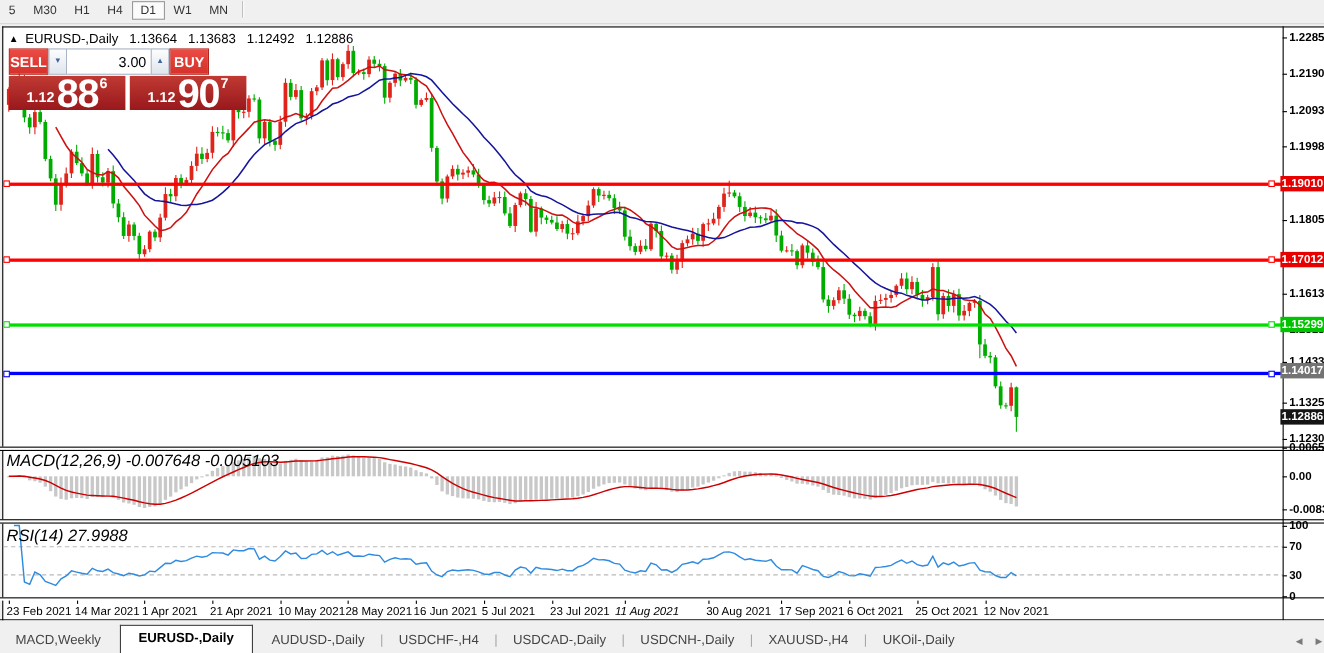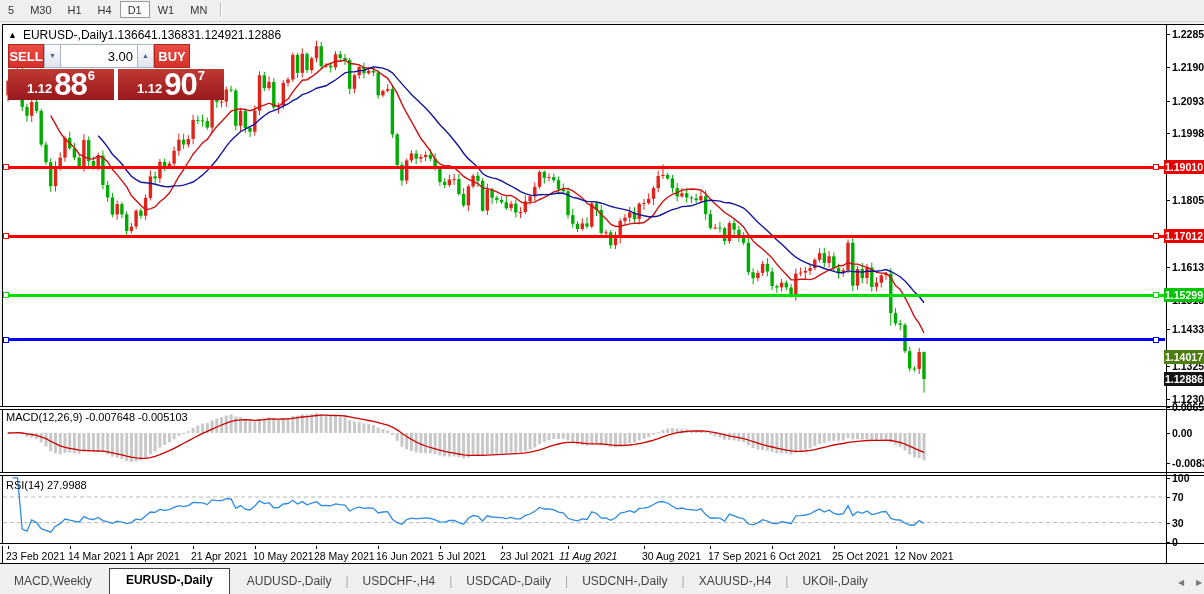--- a/index.html
+++ b/index.html
@@ -8,40 +8,40 @@
   
   #toolbar{position:absolute;left:0;top:0;width:1204px;height:21px;background:#f0f0f0;border-bottom:1px solid #d6d6d6;white-space:nowrap;overflow:hidden;}
   .tf-btn{display:inline-block;font-size:11px;color:#333;padding:3px 8px 2px 8px;margin-top:0;cursor:default;}
   .tf-btn.active{border:1px solid #9a9a9a;background:#fbfbfb;padding:2px 7px 1px 7px;}
   .tb-sep{display:inline-block;height:15px;border-left:1px solid #c0c0c0;border-right:1px solid #ffffff;margin:0 5px;vertical-align:middle;}
   
   #chartwin{position:absolute;left:2px;top:24px;width:1202px;height:540px;background:#ffffff;border-left:1px solid #000;border-top:1px solid #000;}
   #chart-svg{position:absolute;left:0;top:0;pointer-events:none;}
   #ohlc-title{position:absolute;left:6px;top:4px;font-size:12px;color:#000;white-space:nowrap;}
   #ohlc-title .tri{font-size:9px;margin-right:6px;position:relative;top:-1px;}
-  #ohlc-title span.v{margin-left:0;text-align:right;}
+  #ohlc-title span.v{margin-left:10px;text-align:right;}
   
   #trade-panel{position:absolute;left:6px;top:20px;width:216px;}
   #tp-row1{display:flex;height:24px;}
   .tp-btn{width:36px;background:linear-gradient(#ea4b43,#d4322b);color:#fff;font-size:13px;font-weight:bold;text-align:center;line-height:24px;border:1px solid #b32620;box-sizing:border-box;}
   .spin{width:17px;background:linear-gradient(#fdfdfd,#dfe5ee);border:1px solid #aab4c4;box-sizing:border-box;text-align:center;font-size:7px;color:#44639c;line-height:22px;cursor:default;}
   #vol-input{width:76px;border:1px solid #aab4c4;border-left:none;border-right:none;font-size:13px;color:#000;text-align:right;padding:0 4px;box-sizing:border-box;font-family:"Liberation Sans",sans-serif;background:#fff;}
   #tp-row2{display:flex;margin-top:1px;}
   .px-box{width:106px;height:31px;background:linear-gradient(#c03a33,#99181c);color:#fff;display:flex;align-items:flex-end;justify-content:center;padding-bottom:1px;box-sizing:border-box;}
   .px-box + .px-box{margin-left:4px;}
   .px-small{font-size:13px;font-weight:bold;line-height:20px;}
-  .px-big{font-size:31px;font-weight:bold;line-height:28px;letter-spacing:-1px;margin:0 1px 0 2px;}
+  .px-big{font-size:36px;font-weight:bold;line-height:28px;letter-spacing:-1px;margin:0 1px 0 2px;}
   .px-sup{font-size:13px;font-weight:bold;line-height:13px;align-self:flex-start;}
   
   .ax-label{position:absolute;left:1172px;font-size:10.5px;font-weight:bold;color:#000;white-space:nowrap;}
   .ax-tick{position:absolute;left:1166px;width:4px;height:1px;background:#000;}
   .badge{position:absolute;left:1164px;width:40px;height:14px;line-height:14px;font-size:10.5px;font-weight:bold;color:#fff;text-align:center;white-space:nowrap;}
   .hline{position:absolute;left:3px;width:1162px;}
   .handle{position:absolute;width:6px;height:6px;background:#fff;box-sizing:border-box;}
-  .pane-label{position:absolute;left:6px;font-size:11px;color:#000;white-space:nowrap;}
+  .pane-label{position:absolute;left:6px;font-size:15px;color:#000;white-space:nowrap;font-style:italic;}
   .date-label{position:absolute;top:550px;font-size:10.5px;color:#000;white-space:nowrap;}
   .date-tick{position:absolute;top:546px;width:1px;height:3px;background:#000;}
   .pane-sep{position:absolute;left:0;width:1204px;height:4px;border-top:1px solid #000;border-bottom:1px solid #000;background:#fff;box-sizing:border-box;}
   #vsep{position:absolute;left:1166px;top:24px;width:1px;height:540px;background:#000;}
   #bottom-border{position:absolute;left:0;top:563px;width:1204px;height:1px;background:#000;}
   
   #tabbar{position:absolute;left:0;top:564px;width:1204px;height:30px;background:#f0f0f0;display:flex;align-items:flex-end;}
   .tab{font-size:12px;color:#444;padding:4px 14px 6px 14px;white-space:nowrap;}
   .tab.active{background:#fff;border:1px solid #404040;border-bottom:none;font-weight:bold;color:#000;padding:4px 16px 7px 16px;position:relative;top:0px;}
   .tab-sep{color:#a8a8a8;font-size:12px;padding-bottom:6px;}
@@ -682,21 +682,21 @@
       <div class="handle" style="left: 1153px; top: 233.184px; border: 1px solid rgb(255, 0, 0);"></div>
       <div class="hline" style="top: 293.979px; height: 3px; background: rgb(0, 224, 0);"></div>
       <div class="handle" style="left: 3px; top: 292.479px; border: 1px solid rgb(0, 224, 0);"></div>
       <div class="handle" style="left: 1153px; top: 292.479px; border: 1px solid rgb(0, 224, 0);"></div>
       <div class="hline" style="top: 338.355px; height: 3px; background: rgb(0, 0, 255);"></div>
       <div class="handle" style="left: 3px; top: 336.855px; border: 1px solid rgb(0, 0, 255);"></div>
       <div class="handle" style="left: 1153px; top: 336.855px; border: 1px solid rgb(0, 0, 255);"></div>
       <div class="badge" style="top: 160.024px; background: rgb(230, 0, 0);">1.19010</div>
       <div class="badge" style="top: 229.184px; background: rgb(230, 0, 0);">1.17012</div>
       <div class="badge" style="top: 288.479px; background: rgb(0, 196, 0); text-align: center;">1.15299</div>
-      <div class="badge" style="top: 350px; background: #4d7c0f;">1.14017</div>
+      <div class="badge" style="top: 330px; background: #737373;">1.14017</div>
       <div class="badge" style="top: 372.004px; background: rgb(20, 20, 20);">1.12886</div>
       <div class="date-tick" style="left: 8px;"></div>
       <div class="date-label" style="left: 6px;">23 Feb 2021</div>
       <div class="date-tick" style="left: 70px;"></div>
       <div class="date-label" style="left: 68px;">14 Mar 2021</div>
       <div class="date-tick" style="left: 131px;"></div>
       <div class="date-label" style="left: 129px;">1 Apr 2021</div>
       <div class="date-tick" style="left: 193px;"></div>
       <div class="date-label" style="left: 191px;">21 Apr 2021</div>
       <div class="date-tick" style="left: 255px;"></div>

